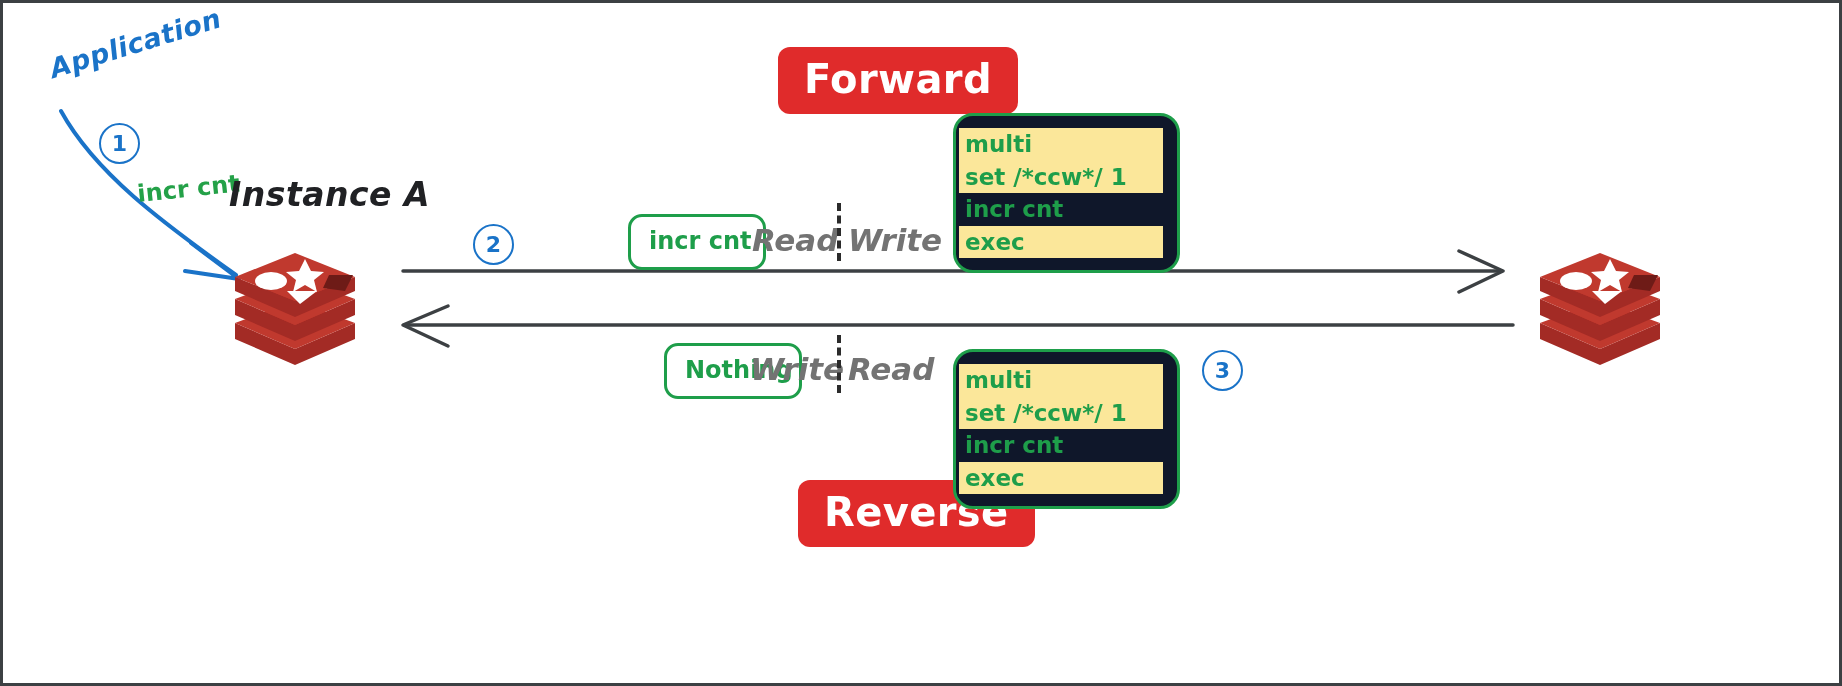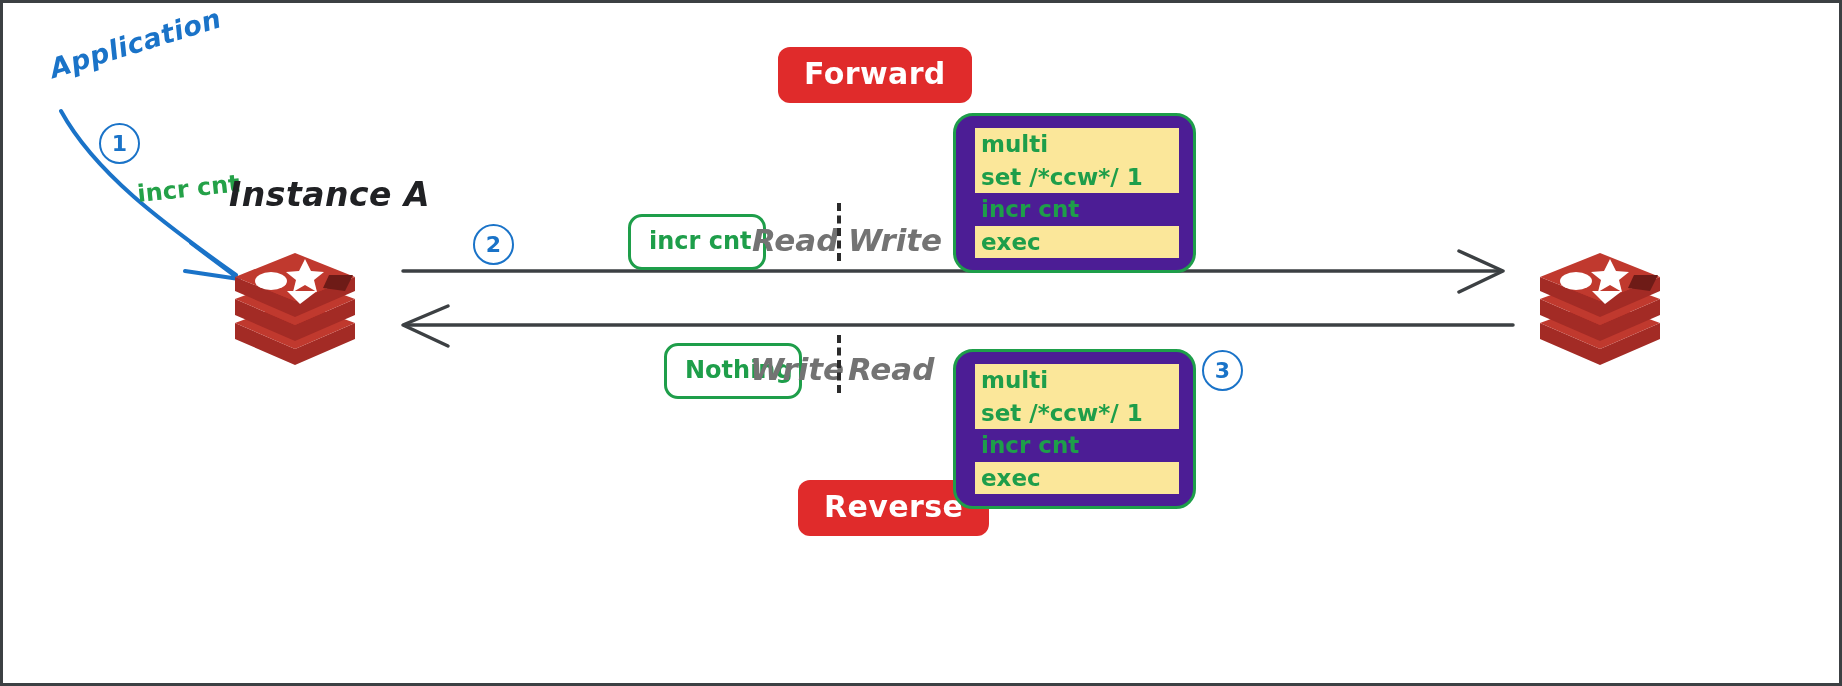--- a/index.html
+++ b/index.html
@@ -78,21 +78,21 @@
   }
   .step-1 { left: 96px;   top: 120px; }
   .step-2 { left: 470px;  top: 221px; }
   .step-3 { left: 1199px; top: 347px; }
 
   
   .badge {
     background: #e02b2b;
     color: #ffffff;
     border-radius: 12px;
-    font-size: 30px;
+    font-size: 40px;
     font-weight: 700;
     padding: 9px 26px 12px 26px;
     letter-spacing: 0.4px;
     text-align: center;
   }
   .badge-forward { left: 775px; top: 44px; }
   .badge-reverse { left: 779px; top: 477px; margin-left: 16px; }
 
   
   .chip {
@@ -126,22 +126,22 @@
     border-left: 4px dashed #2b2b2b;
     height: 58px;
   }
   .vsep-top { left: 834px; top: 200px; }
   .vsep-bot { left: 834px; top: 332px; }
 
   
   .codebox {
     border: 3px solid #1e9e4a;
     border-radius: 20px;
-    background: #4c1d95;
-    padding: 12px 14px 12px 19px;
+    background: #0f172a;
+    padding: 12px 14px 12px 3px;
     width: 204px;
   }
   .codebox-top { left: 950px; top: 110px; }
   .codebox-bot { left: 950px; top: 346px; }
   .code-line {
     color: #1e9e4a;
     font-size: 23px;
     font-weight: 700;
     line-height: 1.33;
     padding: 1px 6px;

